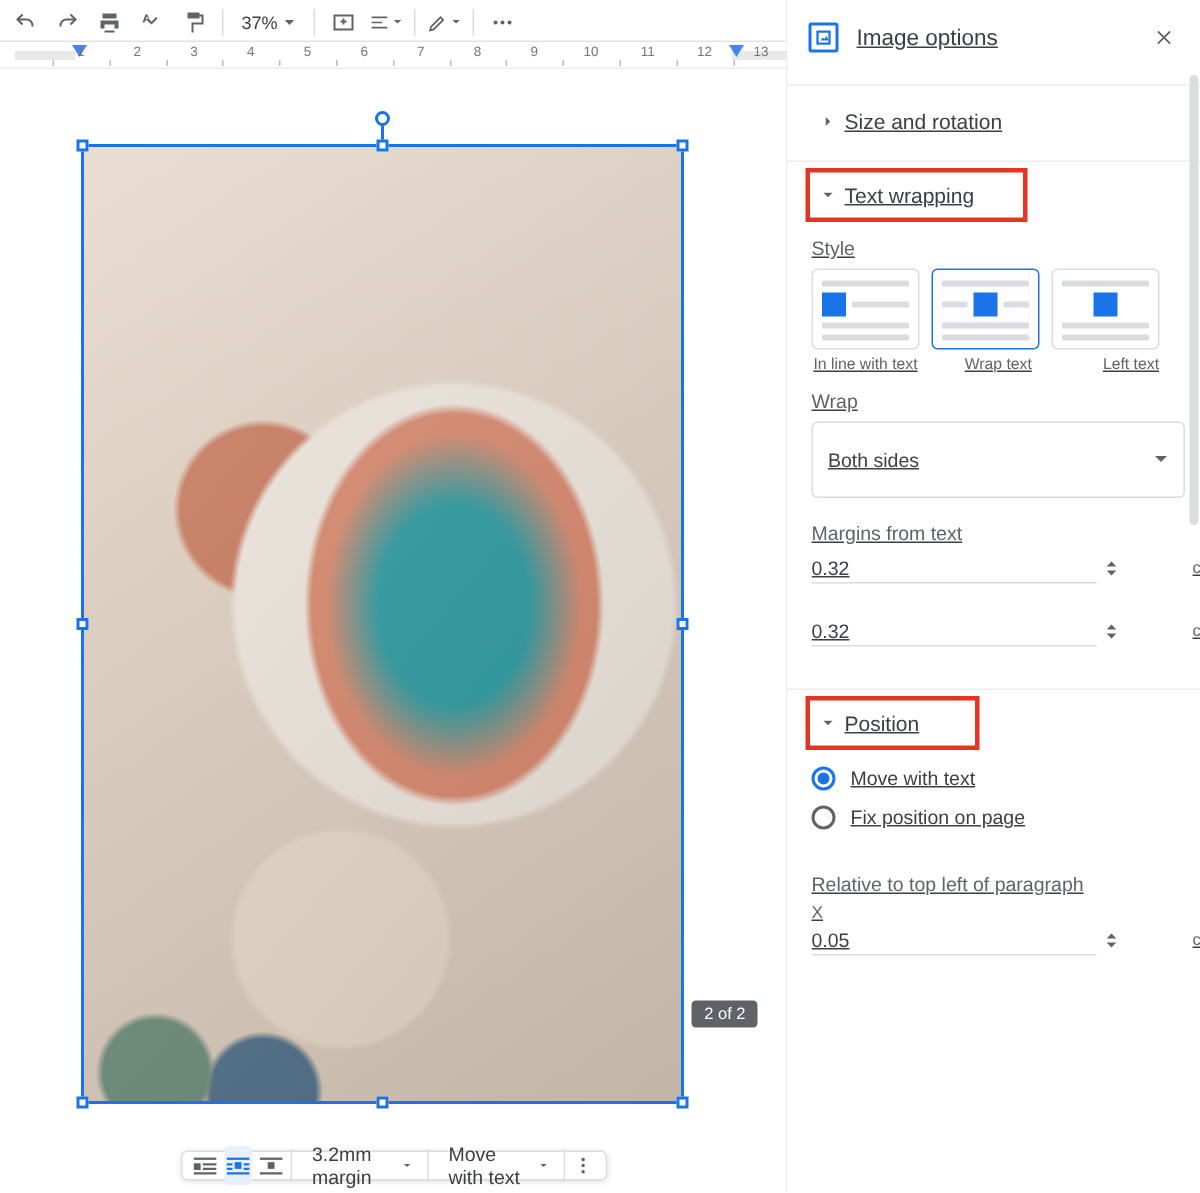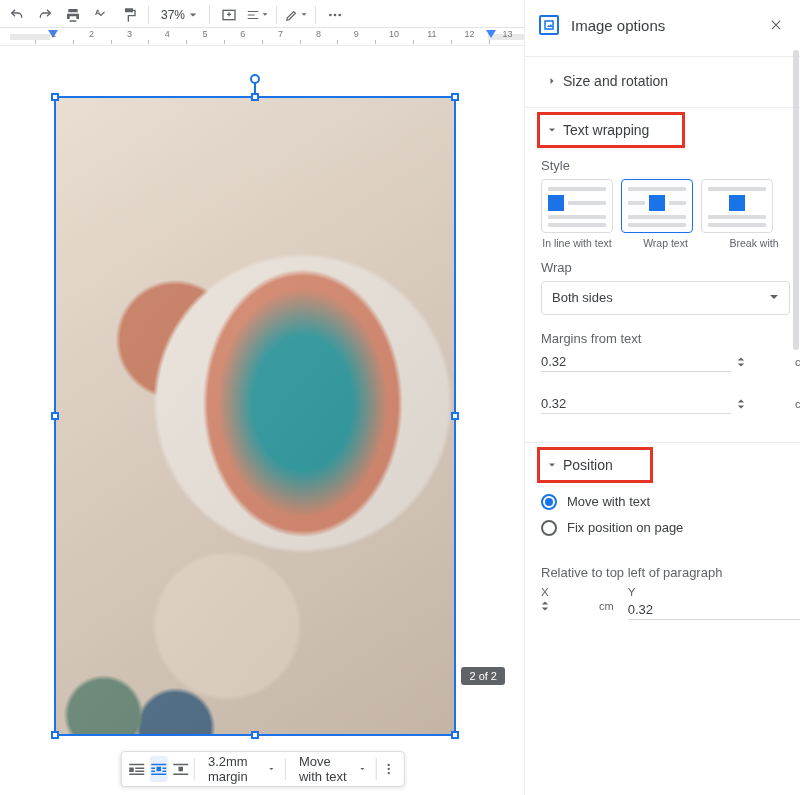--- a/index.html
+++ b/index.html
@@ -34,30 +34,30 @@
     radial-gradient(ellipse at 62% 48%, #d9886c 95px, transparent 100px),
     radial-gradient(circle at 62% 48%, #efe7df 145px, transparent 150px),
     radial-gradient(circle at 30% 38%, #c97a5c 55px, transparent 60px),
     radial-gradient(circle at 43% 83%, #e8d9c8 70px, transparent 75px),
     radial-gradient(circle at 12% 97%, #6b8b7a 35px, transparent 40px),
     radial-gradient(circle at 30% 99%, #4e6f88 35px, transparent 40px),
     linear-gradient(#e6d7c9,#d9c9b9); }
   .badge2of2 { position: absolute; right: 20px; bottom: 110px; background: #5f6368; color: #fff; font-size: 11px; padding: 3px 8px; border-radius: 3px; }
 
   
-  .float-bar { position: absolute; left: 50%; transform: translateX(-50%); bottom: 8px; height: 36px; background: #fff; border: 1px solid #dadce0; border-radius: 4px; box-shadow: 0 1px 4px rgba(0,0,0,.12); display: flex; align-items: center; padding: 0 6px; gap: 4px; }
+  .float-bar { position: absolute; left: 50%; transform: translateX(-50%); bottom: 8px; height: 20px; background: #fff; border: 1px solid #dadce0; border-radius: 4px; box-shadow: 0 1px 4px rgba(0,0,0,.12); display: flex; align-items: center; padding: 0 6px; gap: 4px; }
   .fb-ico { width: 26px; height: 26px; display: flex; align-items: center; justify-content: center; border-radius: 3px; cursor: pointer; }
   .fb-ico.sel { background: #e8f0fe; color: #1a73e8; }
   .fb-sep { width: 1px; height: 22px; background: #dadce0; }
   .fb-drop { font-size: 13px; color: #3c4043; padding: 0 6px 0 10px; display: flex; align-items: center; gap: 6px; cursor: pointer; }
   .fb-drop svg.caret { width: 8px; height: 8px; }
 
   
   .panel-sep { position: absolute; top: 0; bottom: 0; right: 275px; width: 1px; background: #ececec; }
-  .panel { position: absolute; top: 0; right: 0; width: 275px; height: 100%; background: #fff; display: flex; flex-direction: column; }
+  .panel { position: absolute; top: 0; right: 0; width: 275px; height: 100%; background: #fff; display: flex; flex-direction: column; text-decoration: underline; }
   .panel-scrollbar { position: absolute; right: 1px; top: 50px; bottom: 5px; width: 6px; }
   .panel-thumb { position: absolute; left: 0; right: 0; top: 0; height: 300px; background: #dadce0; border-radius: 3px; }
   .panel-head { height: 50px; display: flex; align-items: center; padding: 0 14px; gap: 12px; }
   .panel-head-ico { width: 20px; height: 20px; display: flex; align-items: center; justify-content: center; border: 2px solid #1a73e8; border-radius: 2px; }
   .panel-title { font-size: 15px; color: #3c4043; flex: 1; }
   .panel-close { width: 20px; height: 20px; cursor: pointer; color: #5f6368; display: flex; align-items: center; justify-content: center; }
   .panel-body { flex: 1; overflow: hidden; padding: 0 10px 0 16px; }
 
   .section-row { display: flex; align-items: center; height: 40px; cursor: pointer; color: #3c4043; font-size: 14px; }
   .section-row .chev { width: 22px; display: flex; align-items: center; justify-content: center; color: #5f6368; }
@@ -66,21 +66,21 @@
 
   .style-row { display: flex; gap: 8px; margin-bottom: 2px; }
   .style-card { width: 72px; border: 1px solid #dadce0; border-radius: 4px; padding: 6px 6px 4px 6px; display: flex; flex-direction: column; align-items: center; cursor: pointer; }
   .style-card.sel { border: 1px solid #1a73e8; background: #fdfdff; }
   .style-thumb { width: 58px; height: 42px; display: flex; flex-direction: column; justify-content: center; gap: 4px; position: relative; }
   .ln { height: 4px; background: #dadce0; border-radius: 1px; }
   .sq { width: 16px; height: 16px; background: #1a73e8; }
   .style-caps { display: flex; justify-content: space-between; margin-top: 4px; gap: 16px; }
   .style-cap { font-size: 10.5px; color: #5f6368; width: 72px; text-align: center; line-height: 1.2; }
 
-  .wrap-select { margin-top: 4px; border: 1px solid #dadce0; border-radius: 4px; height: 34px; display: flex; align-items: center; padding: 0 10px; font-size: 13px; color: #3c4043; cursor: pointer; }
+  .wrap-select { margin-top: 4px; border: 1px solid #dadce0; border-radius: 4px; height: 51px; display: flex; align-items: center; padding: 0 10px; font-size: 13px; color: #3c4043; cursor: pointer; }
   .wrap-select .caret { margin-left: auto; color: #5f6368; }
 
   .margin-grid { display: grid; grid-template-columns: 1fr 1fr; column-gap: 14px; row-gap: 8px; }
   .mg-cell { }
   .mg-label { font-size: 11.5px; color: #5f6368; margin-bottom: 2px; }
   .mg-row { display: flex; align-items: center; gap: 6px; }
   .mg-input { flex: 1; border: none; border-bottom: 1px solid #dadce0; font-size: 13px; color: #3c4043; padding: 2px 14px 2px 0; outline: none; position: relative; }
   .stepper { display: flex; flex-direction: column; gap: 0; color: #5f6368; }
   .stepper svg { width: 8px; height: 6px; display: block; }
   .unit { font-size: 11px; color: #5f6368; margin-left: 44px; }
@@ -365,21 +365,21 @@
               <div class="sq"></div>
             </div>
             <div class="ln"></div>
             <div class="ln"></div>
           </div>
       </div>
     </div>
     <div class="style-caps">
       <div class="style-cap">In line with text</div>
       <div class="style-cap">Wrap text</div>
-      <div class="style-cap">Break with</div>
+      <div class="style-cap">Left text</div>
     </div>
 
     <div class="sub-label">Wrap</div>
     <div class="wrap-select">
       <span>Both sides</span>
       <span class="caret"><svg width="10" height="10" viewBox="0 0 10 10" fill="#5f6368">
             <path d="M1 3l4 4 4-4z"></path>
           </svg></span>
     </div>
 
@@ -449,20 +449,21 @@
       <div class="radio"></div>
       <span>Fix position on page</span>
     </div>
 
     <div class="sub-label" style="margin-top:24px">Relative to top left of paragraph</div>
 
     <div class="margin-grid">
       <div class="mg-cell">
         <div class="mg-label">X</div>
         <div class="mg-row">
+          <input class="mg-input" value="0.05" style="">
           <div class="stepper">
               <svg viewBox="0 0 10 6" fill="#5f6368">
                 <path d="M1 5l4-4 4 4z"></path>
               </svg>
               <svg viewBox="0 0 10 6" fill="#5f6368">
                 <path d="M1 1l4 4 4-4z"></path>
               </svg>
             </div>
           <span class="unit">cm</span>
         </div>

